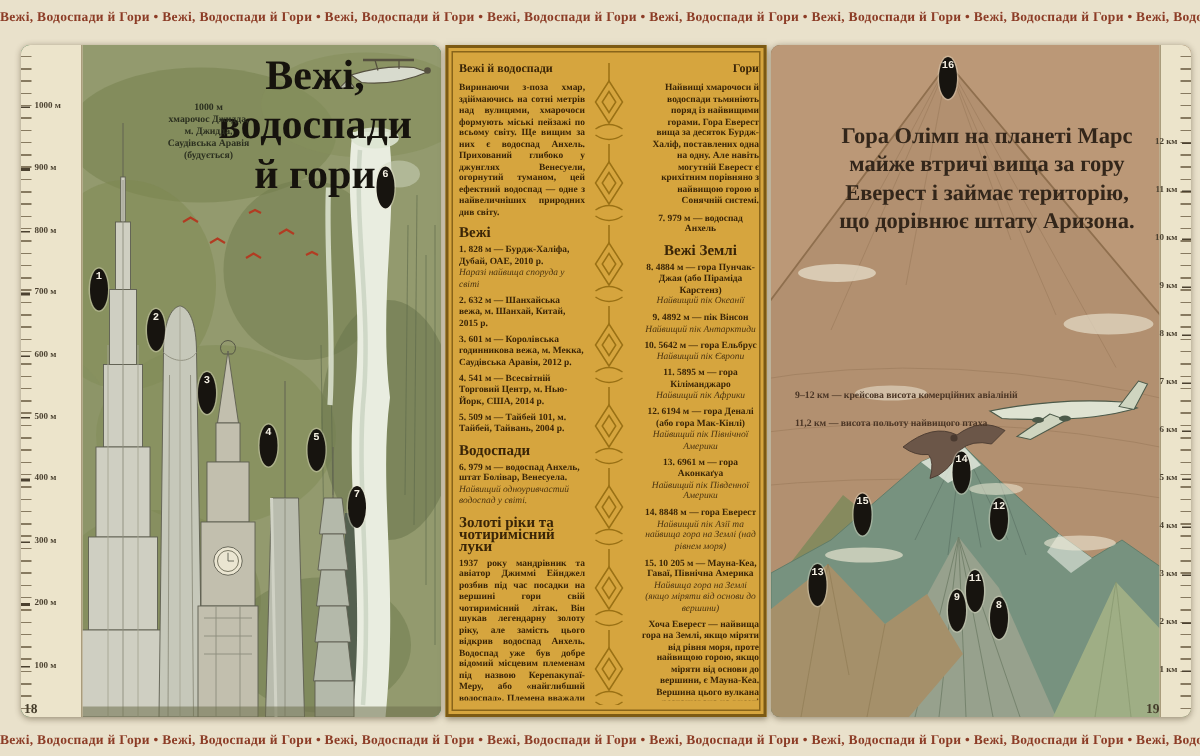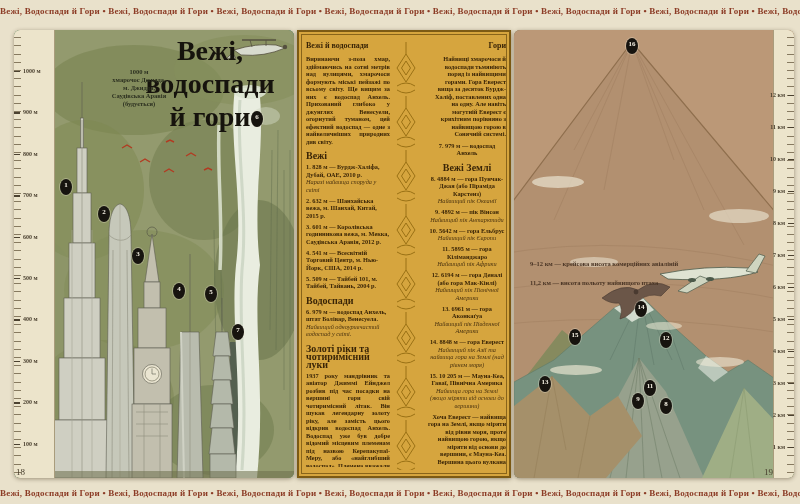--- a/index.html
+++ b/index.html
@@ -44,38 +44,38 @@
   #left-ruler .tick-label{left:9px;}
   #right-ruler .tick-label{right:9px;}
   .tick-label::after{
     content:"";position:absolute;top:3px;width:6px;height:1.4px;background:#4b4130;
   }
   #left-ruler .tick-label::after{left:-9px;}
   #right-ruler .tick-label::after{right:-9px;}
 
   
   .mk{
-    position:absolute;width:12px;height:16px;border-radius:50%;
+    position:absolute;width:12px;height:28px;border-radius:50%;
     background:#17140f;color:#f4efe2;font-size:7px;font-weight:bold;
     line-height:12px;text-align:center;z-index:8;
     box-shadow:0 0 0 1px rgba(240,235,215,.35);
-    font-family:Liberation Serif, serif;
+    font-family:Liberation Mono, monospace;
   }
 
   
   #left-title{
     position:absolute;left:108px;top:4px;width:176px;text-align:center;z-index:6;
     font-size:28px;line-height:33px;font-weight:bold;color:#16130d;
   }
   #left-caption{
     position:absolute;left:88px;top:38px;width:74px;text-align:center;z-index:6;
     font-size:6.5px;line-height:8px;font-weight:bold;color:#2c3020;
   }
   .pageno{
-    position:absolute;font-size:9px;font-weight:normal;color:#453c2b;z-index:9;
+    position:absolute;font-size:9px;font-weight:bold;color:#453c2b;z-index:9;
   }
   #pageno-18{left:16px;top:467px;}
   #pageno-19{left:764px;top:467px;}
 
   
   #panel{
     position:absolute;left:297px;top:30px;width:214px;height:448px;
     background:#d6a53e;border:2px solid #7c5a14;box-sizing:border-box;
     box-shadow:0 1px 4px rgba(60,45,20,.5);
   }
@@ -400,20 +400,26 @@
       <div class="tick-label" style="top: 158px;">9 км</div>
       <div class="tick-label" style="top: 190px;">8 км</div>
       <div class="tick-label" style="top: 222px;">7 км</div>
       <div class="tick-label" style="top: 254px;">6 км</div>
       <div class="tick-label" style="top: 286px;">5 км</div>
       <div class="tick-label" style="top: 318px;">4 км</div>
       <div class="tick-label" style="top: 350px;">3 км</div>
       <div class="tick-label" style="top: 382px;">2 км</div>
       <div class="tick-label" style="top: 414px;">1 км</div>
     </div>
+  <div id="right-headline">
+      <div>Гора Олімп на планеті Марс</div>
+      <div>майже втричі вища за гору</div>
+      <div>Еверест і займає територію,</div>
+      <div>що дорівнює штату Аризона.</div>
+    </div>
   <div id="right-annotations">
       <div class="annot" style="top: 230px;">9–12 км — крейсова висота комерційних авіаліній</div>
       <div class="annot" style="top: 249px;">11,2 км — висота польоту найвищого птаха</div>
     </div>
   <div id="right-markers">
       <div class="mk" style="left: 112px; top: 8px;">16</div>
       <div class="mk" style="left: 121px; top: 271px;">14</div>
       <div class="mk" style="left: 55px; top: 299px;">15</div>
       <div class="mk" style="left: 146px; top: 302px;">12</div>
       <div class="mk" style="left: 25px; top: 346px;">13</div>

